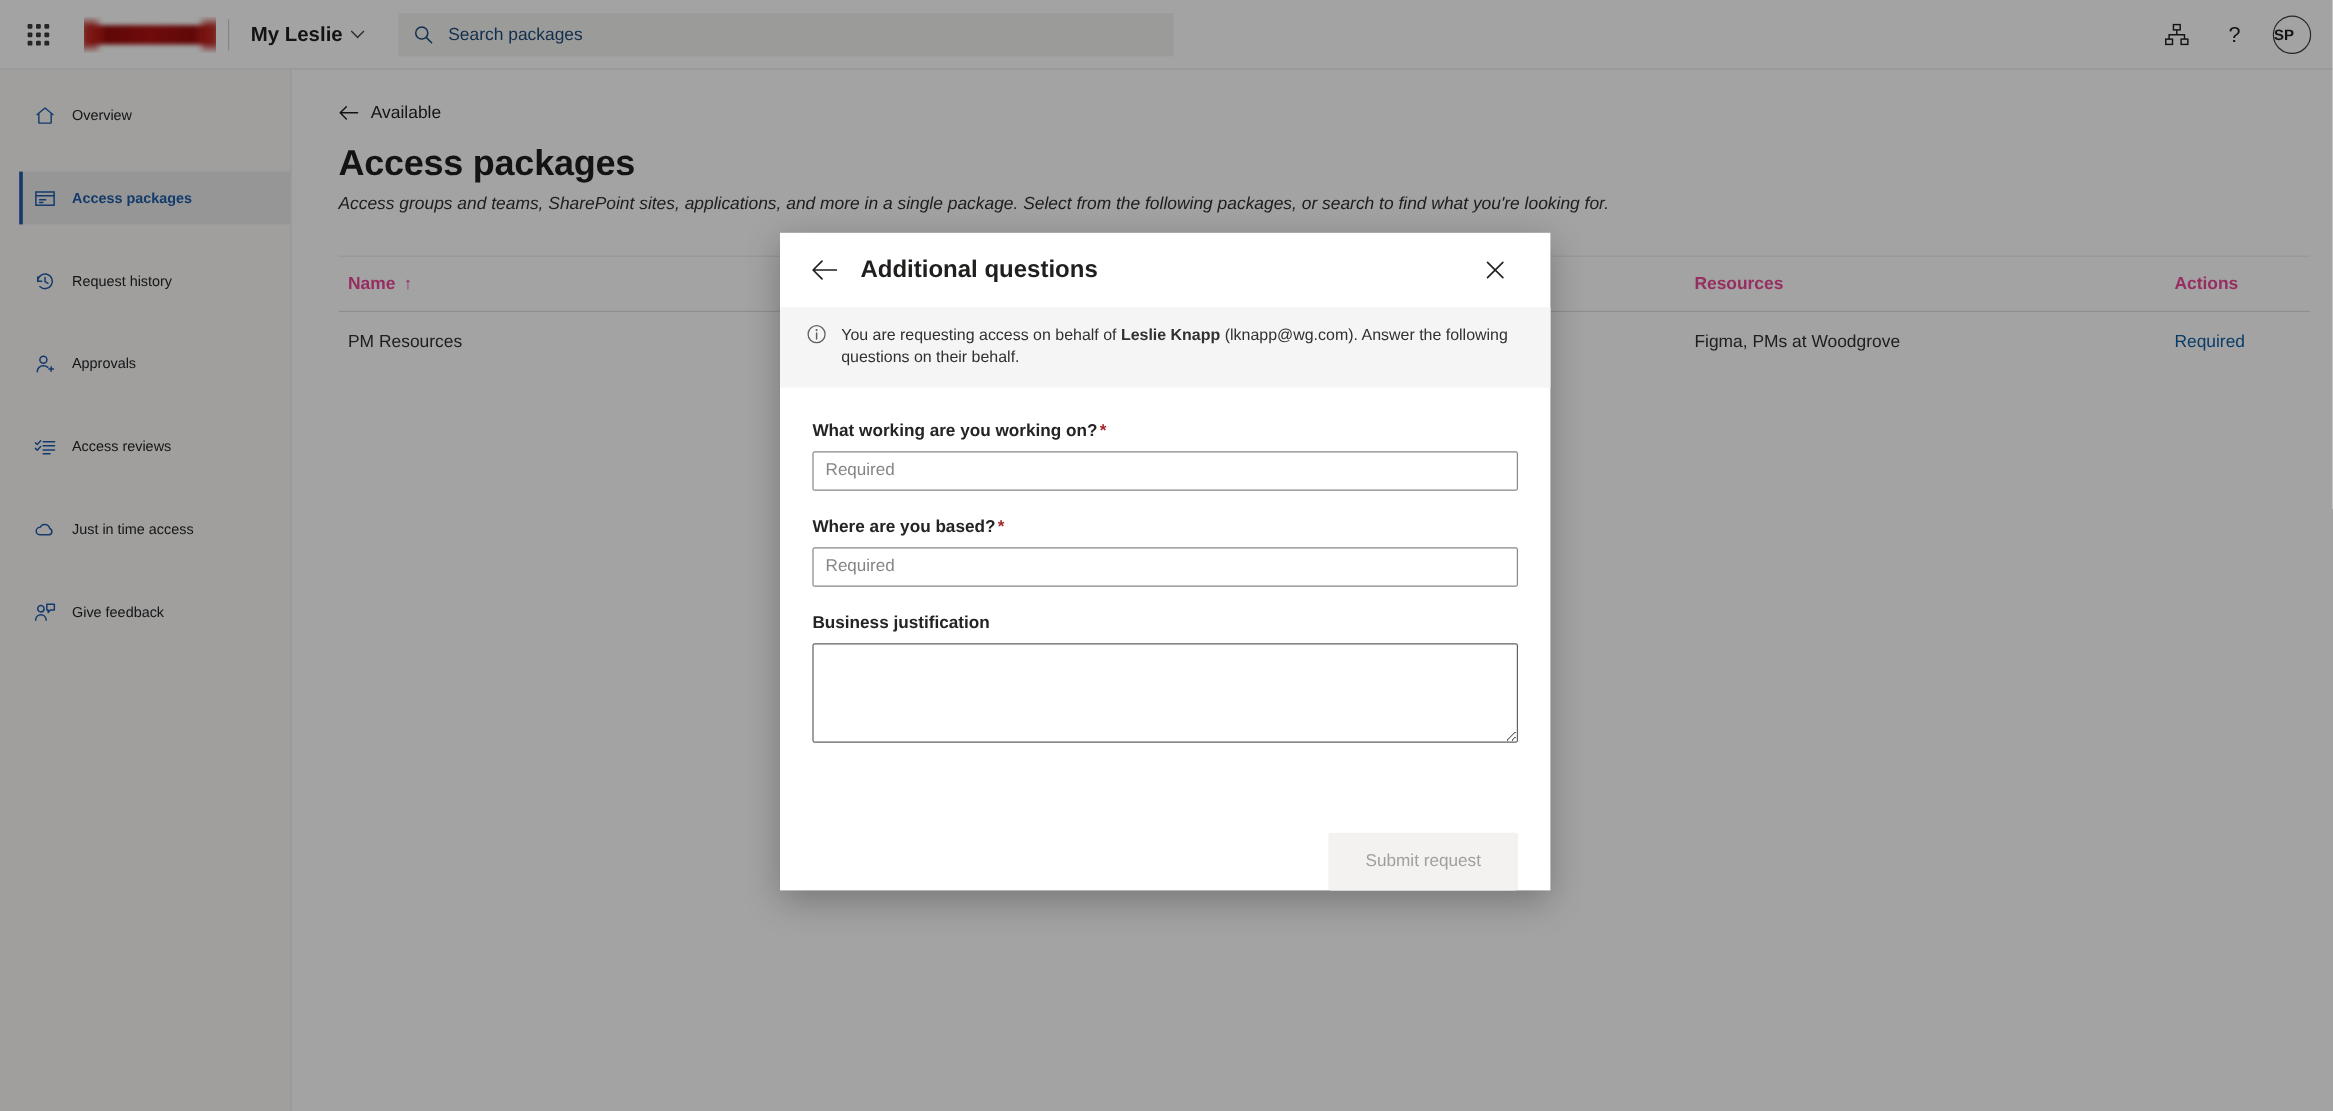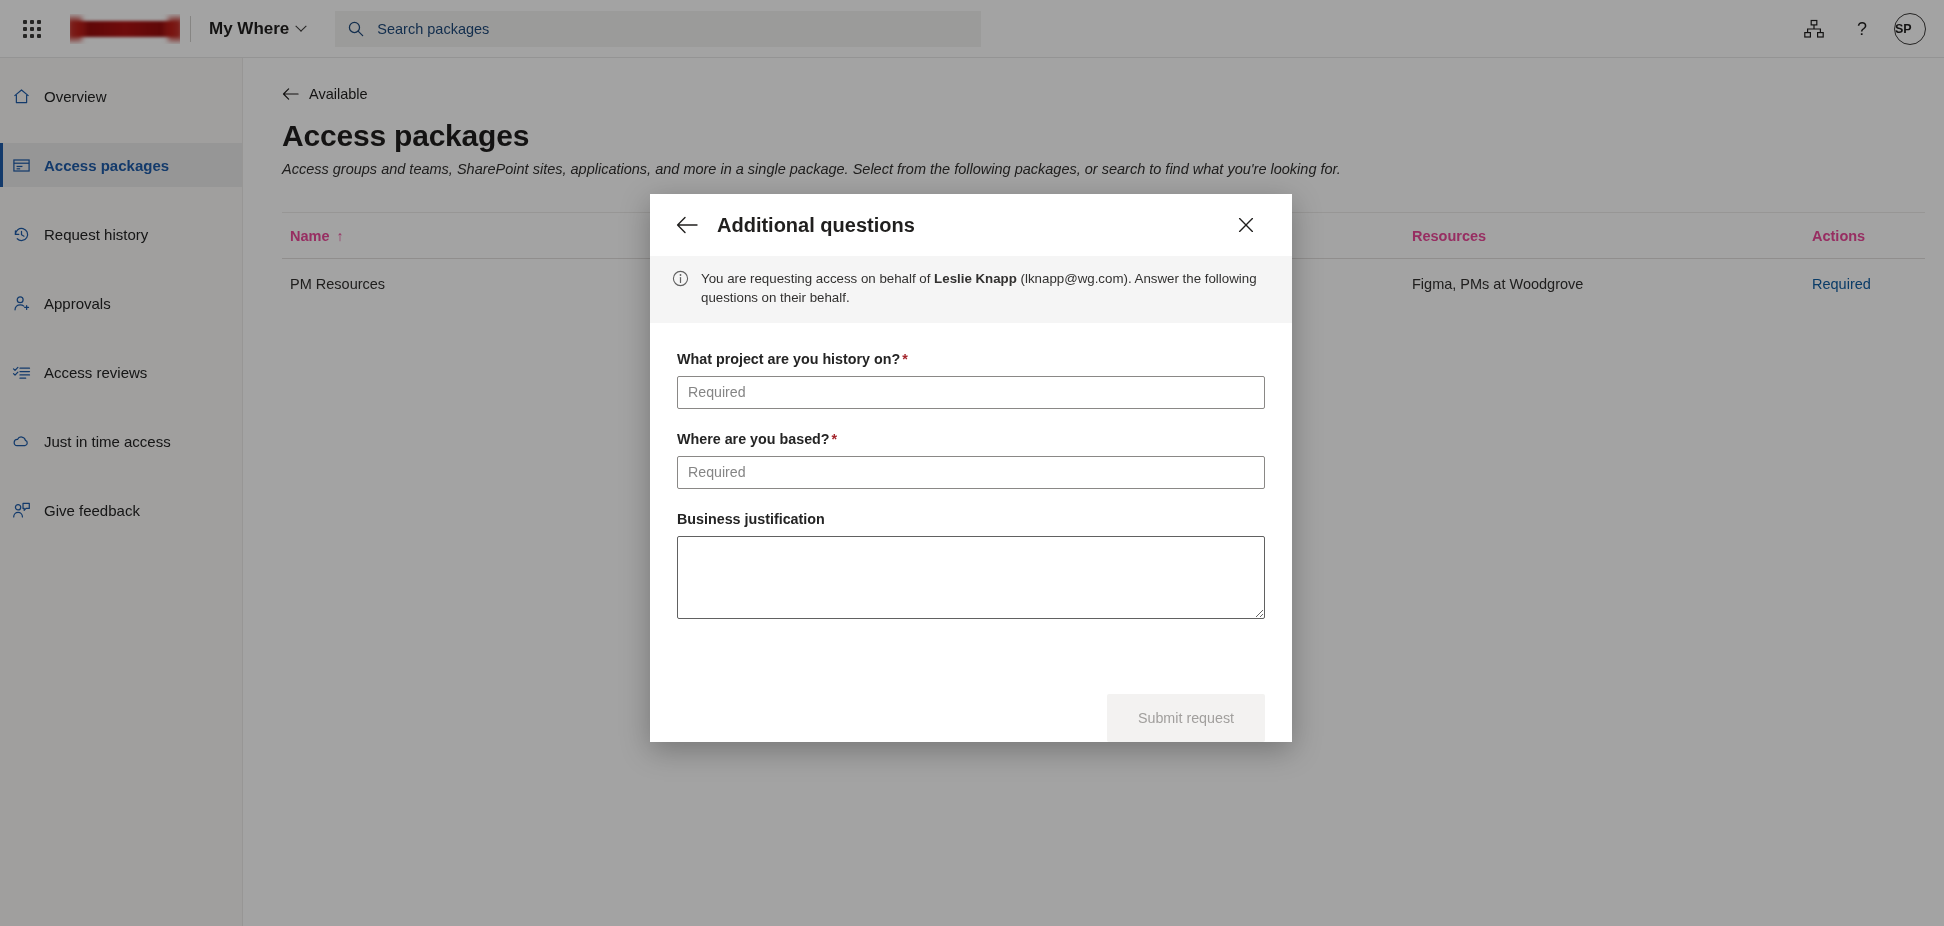--- a/index.html
+++ b/index.html
@@ -134,22 +134,23 @@
     padding-top: 16px;
     z-index: 1;
   }
   .navitem {
     position: relative;
     height: 44px;
     display: flex; align-items: center;
     padding-left: 10px;
     cursor: pointer;
     color: #242424;
-    font-size: 15px;
+    font-size: 12px;
     margin-bottom: 25px;
+    margin-left: 16px;
   }
   .navitem .nv-ico {
     width: 22px; height: 22px;
     margin-right: 12px;
     flex: none;
     display: flex; align-items: center; justify-content: center;
     color: #1f5ca8;
   }
   .navitem.selected {
     background: #ebebeb;
@@ -325,21 +326,21 @@
       </div>
     </div>
 
     <div class="brand-logo">
       <div class="brand-redaction"></div>
     </div>
 
     <div class="vdivider"></div>
 
     <div class="myaccess">
-      <span>My Where</span>
+      <span>My Leslie</span>
       <span class="chev"></span>
     </div>
 
     <div class="searchbox">
       <svg class="search-ico" viewBox="0 0 20 20">
         <circle cx="8.3" cy="8.3" r="5.6" fill="none" stroke="#1f4a7a" stroke-width="1.4"></circle>
         <line x1="12.6" y1="12.6" x2="17.4" y2="17.4" stroke="#1f4a7a" stroke-width="1.4" stroke-linecap="round"></line>
       </svg>
       <span class="search-placeholder">Search packages</span>
     </div>
@@ -504,21 +505,21 @@
         <line x1="9" y1="8" x2="9" y2="13.2" stroke="#616161" stroke-width="1.3" stroke-linecap="round"></line>
         <circle cx="9" cy="5.3" r="0.95" fill="#616161"></circle>
       </svg>
       <div class="info-text"><span>You are requesting access on behalf of </span><b>Leslie Knapp</b><span> (lknapp@wg.com). Answer the following questions on their behalf.</span></div>
     </div>
 
     <div class="modal-body">
 
       <div class="field">
         <div class="field-label">
-          <span>What project are you history on?</span><span class="req-star">*</span>
+          <span>What working are you working on?</span><span class="req-star">*</span>
         </div>
         <input class="textinput" type="text" placeholder="Required" style="">
       </div>
 
       <div class="field">
         <div class="field-label">
           <span>Where are you based?</span><span class="req-star">*</span>
         </div>
         <input class="textinput" type="text" placeholder="Required" style="">
       </div>

